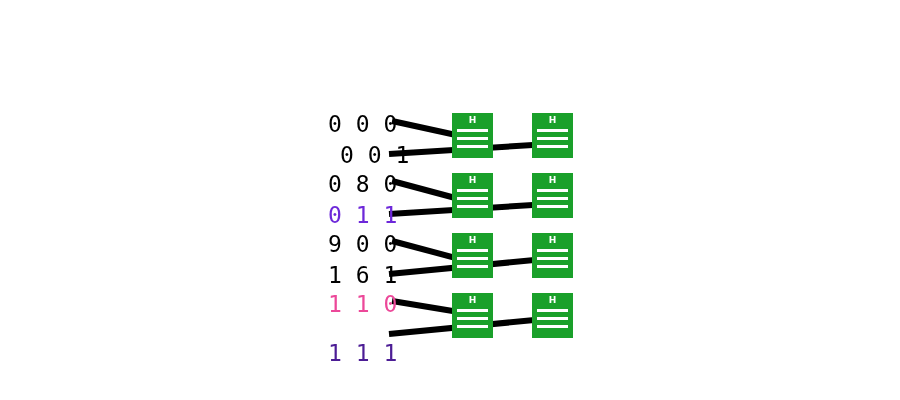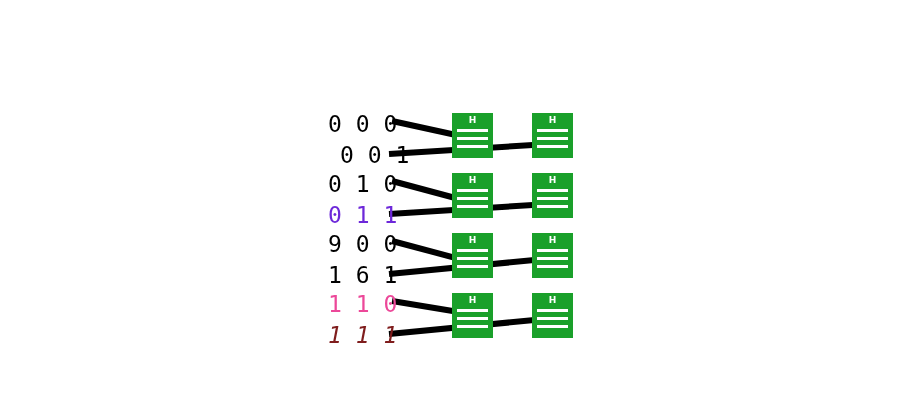--- a/index.html
+++ b/index.html
@@ -101,21 +101,21 @@
         <div class="bar b1" style="background: rgb(255, 255, 255);"></div>
         <div class="bar b2" style="background: rgb(255, 255, 255);"></div>
         <div class="bar b3" style="background: rgb(255, 255, 255);"></div>
       </div>
       <div class="gate" style="left: 532px; top: 113px; width: 41px; height: 45px; background: rgb(26, 160, 42);">
         <div class="glyph" style="color: rgb(255, 255, 255);">H</div>
         <div class="bar b1" style="background: rgb(255, 255, 255);"></div>
         <div class="bar b2" style="background: rgb(255, 255, 255);"></div>
         <div class="bar b3" style="background: rgb(255, 255, 255);"></div>
       </div>
-      <div class="bitlabel" style="left: 328px; top: 174px; color: rgb(0, 0, 0);">0 1 0</div>
+      <div class="bitlabel" style="left: 328px; top: 174px; color: rgb(0, 0, 0);">0 8 0</div>
       <div class="bitlabel" style="left: 328px; top: 205px; color: #6d28d9;">0 1 1</div>
       <div class="gate" style="left: 452px; top: 173px; width: 41px; height: 45px; background: rgb(26, 160, 42);">
         <div class="glyph" style="color: rgb(255, 255, 255);">H</div>
         <div class="bar b1" style="background: rgb(255, 255, 255);"></div>
         <div class="bar b2" style="background: rgb(255, 255, 255);"></div>
         <div class="bar b3" style="background: rgb(255, 255, 255);"></div>
       </div>
       <div class="gate" style="left: 532px; top: 173px; width: 41px; height: 45px; background: rgb(26, 160, 42);">
         <div class="glyph" style="color: rgb(255, 255, 255);">H</div>
         <div class="bar b1" style="background: rgb(255, 255, 255);"></div>
@@ -130,21 +130,21 @@
         <div class="bar b2" style="background: rgb(255, 255, 255);"></div>
         <div class="bar b3" style="background: rgb(255, 255, 255);"></div>
       </div>
       <div class="gate" style="left: 532px; top: 233px; width: 41px; height: 45px; background: rgb(26, 160, 42);">
         <div class="glyph" style="color: rgb(255, 255, 255);">H</div>
         <div class="bar b1" style="background: rgb(255, 255, 255);"></div>
         <div class="bar b2" style="background: rgb(255, 255, 255);"></div>
         <div class="bar b3" style="background: rgb(255, 255, 255);"></div>
       </div>
       <div class="bitlabel" style="left: 328px; top: 294px; color: #ec4899;">1 1 0</div>
-      <div class="bitlabel" style="left: 328px; top: 325px; color: #7f1d1d; font-style: italic;">1 1 1</div>
+      <div class="bitlabel" style="left: 328px; top: 343px; color: #4c1d95;">1 1 1</div>
       <div class="gate" style="left: 452px; top: 293px; width: 41px; height: 45px; background: rgb(26, 160, 42);">
         <div class="glyph" style="color: rgb(255, 255, 255);">H</div>
         <div class="bar b1" style="background: rgb(255, 255, 255);"></div>
         <div class="bar b2" style="background: rgb(255, 255, 255);"></div>
         <div class="bar b3" style="background: rgb(255, 255, 255);"></div>
       </div>
       <div class="gate" style="left: 532px; top: 293px; width: 41px; height: 45px; background: rgb(26, 160, 42);">
         <div class="glyph" style="color: rgb(255, 255, 255);">H</div>
         <div class="bar b1" style="background: rgb(255, 255, 255);"></div>
         <div class="bar b2" style="background: rgb(255, 255, 255);"></div>

